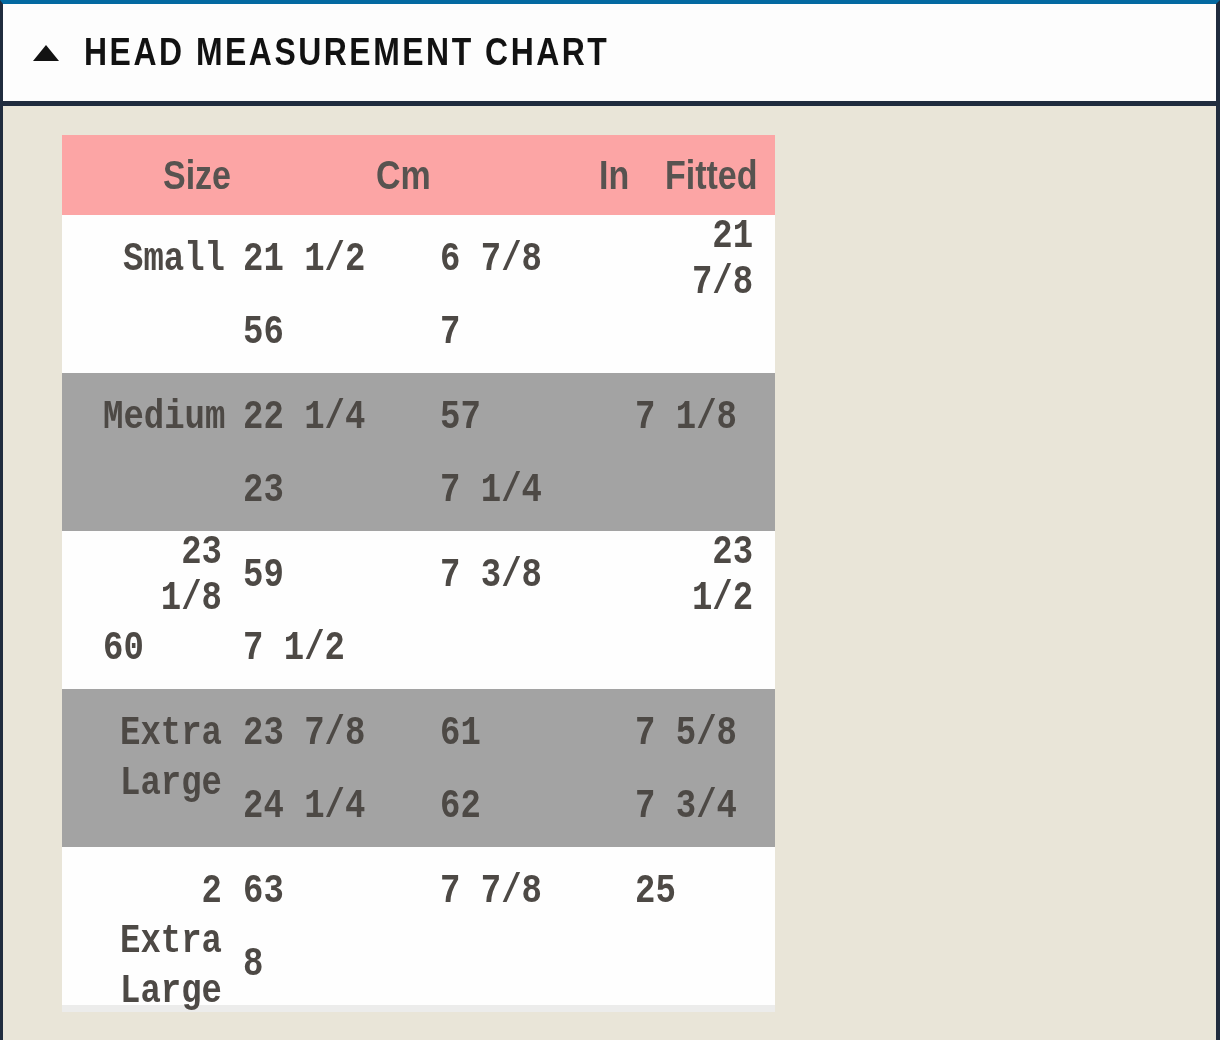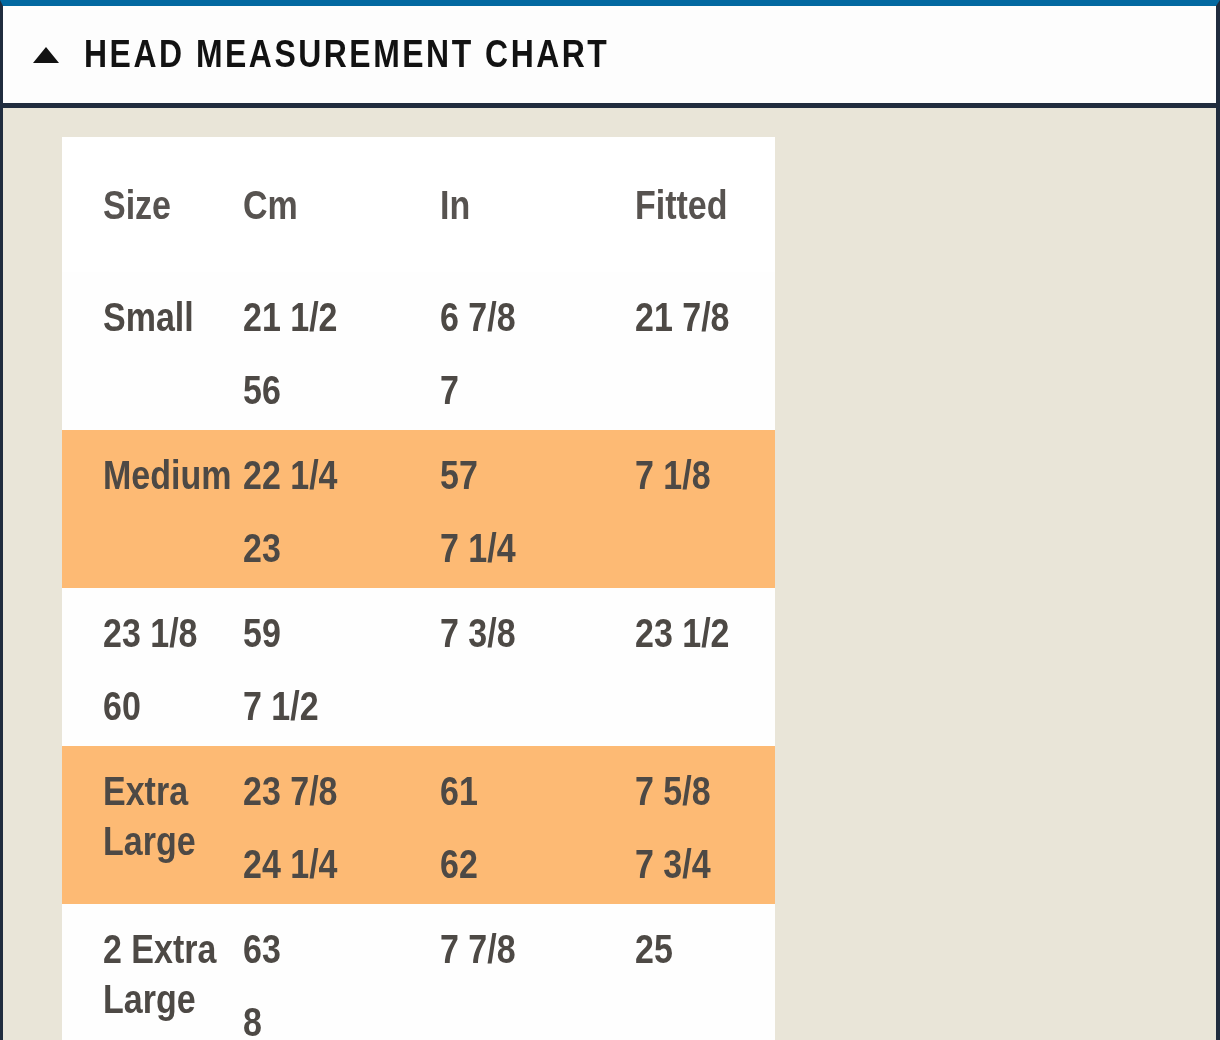--- a/index.html
+++ b/index.html
@@ -4,25 +4,26 @@
 <style>
   * { margin: 0; padding: 0; box-sizing: border-box; }
   html, body { width: 1220px; height: 1040px; }
   body {
     font-family: "Liberation Sans", "DejaVu Sans", sans-serif;
     background: #ffffff;
     overflow: hidden;
   }
   .page {
     width: 1220px; height: 1040px;
-    border-top: 6px solid #0369a1;
+    border-top: 4px solid #0369a1;
     border-left: 3px solid #202c3e;
     border-right: 4px solid #202c3e;
     background: #e9e5d8;
     overflow: hidden;
+    text-align: right;
   }
   
   .accordion-header {
     height: 102px;
     background: #fdfdfd;
     border-bottom: 5px solid #202c3e;
     display: flex;
     align-items: center;
     padding-left: 30px;
     cursor: pointer;
@@ -56,38 +57,39 @@
   .cond {
     display: inline-block;
     transform: scaleX(0.85);
     transform-origin: 0 50%;
     font-weight: 700;
     font-size: 40px;
     line-height: 1.15;
     color: #4d4945;
   }
   .thead {
-    height: 135px;
-    background: #ffffff;
+    height: 80px;
+    background: #fca5a5;
     display: grid;
     grid-template-columns: 140px 197px 195px 139px;
     padding-left: 41px;
     align-items: center;
     text-decoration: underline;
   }
   .thead .cond { color: #575350; }
   .group {
     display: grid;
     grid-template-columns: 140px 197px 195px 139px;
     grid-template-rows: 73px 73px;
     padding: 8px 0 0 41px;
     height: 158px;
+    font-family: Liberation Mono, monospace;
   }
   .group.bg-white { background: #fefefe; }
-  .group.bg-gray  { background: #fdba74; }
+  .group.bg-gray  { background: #a3a3a3; }
   .size-cell {
     grid-row: 1 / 3;
     padding-top: 12px;
   }
   .size-cell .cond { line-height: 50px; }
   .val-cell {
     display: flex;
     align-items: center;
   }
   .next-row-strip {

